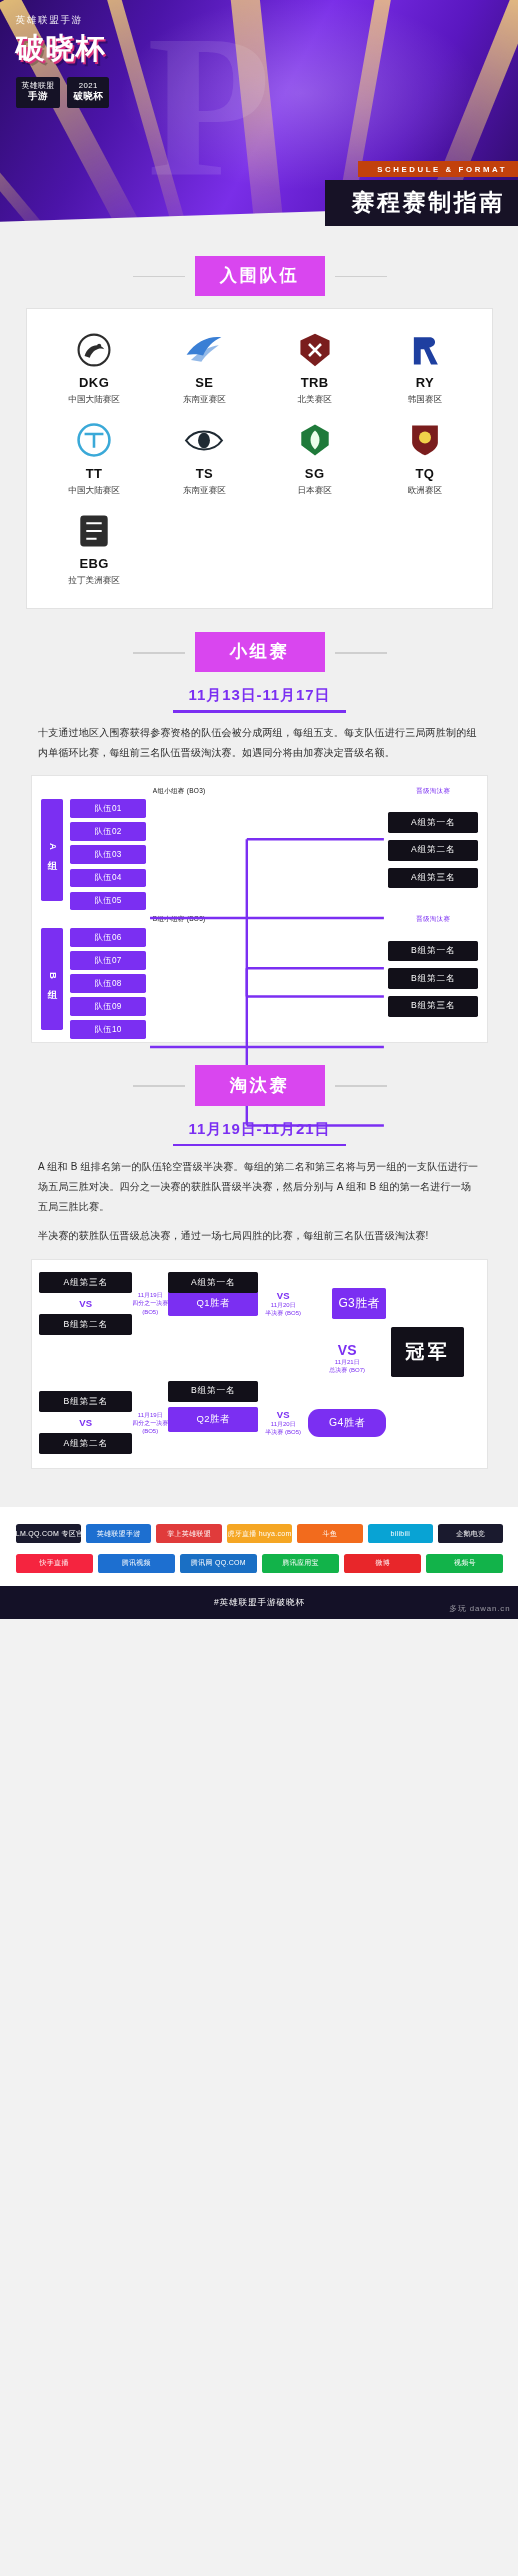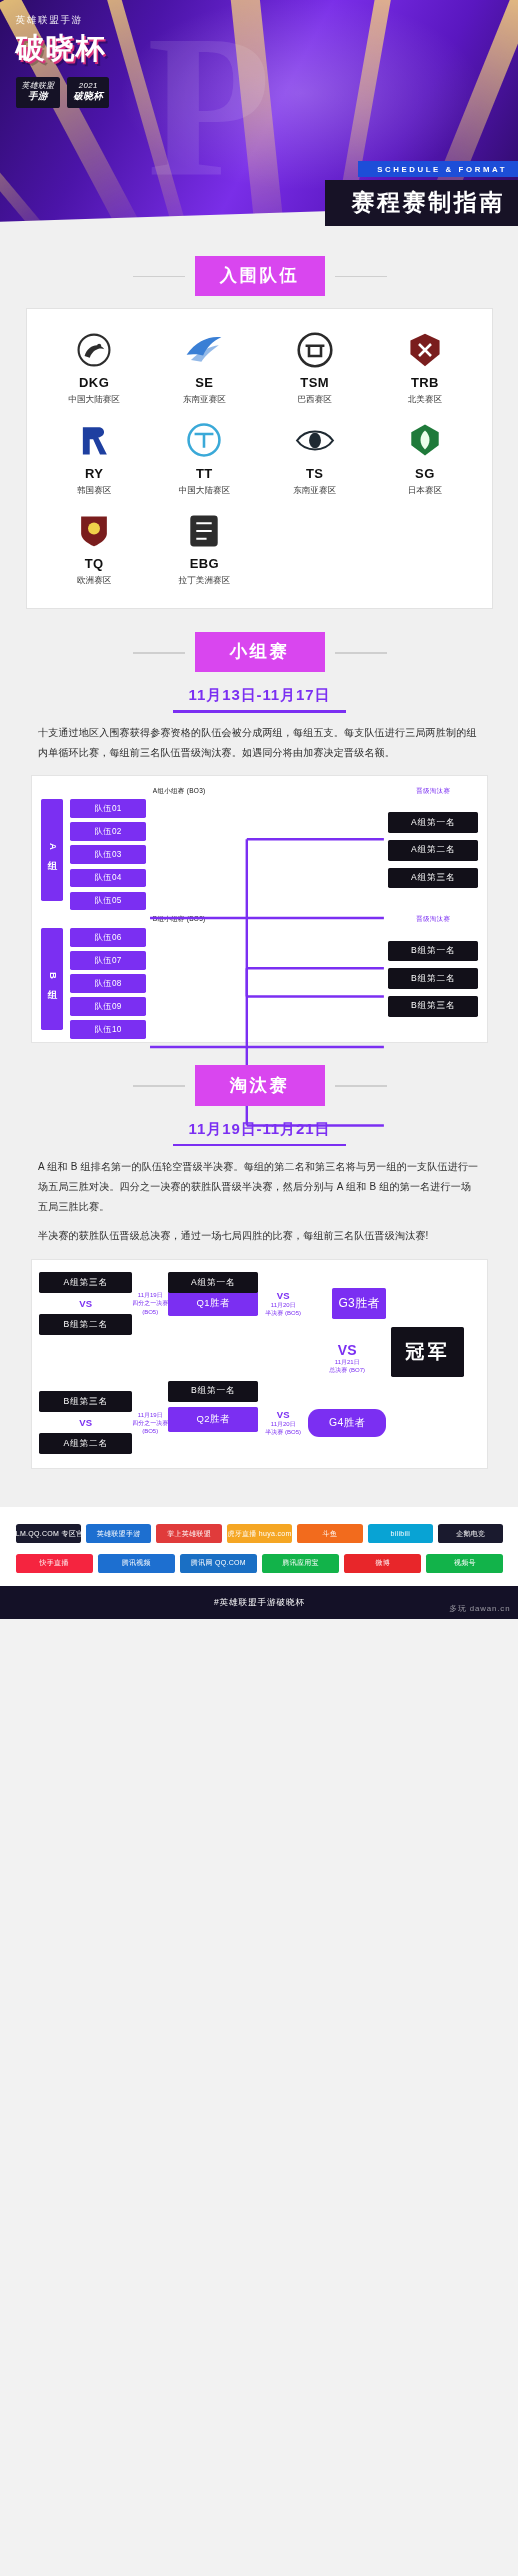--- a/index.html
+++ b/index.html
@@ -47,29 +47,29 @@
   }
   .hero-title-cn {
     font-size: 29px; font-weight: bold; color: #ffffff;
     letter-spacing: 0.9px; margin-top: 1.7px;
     text-shadow: 1.7px 1.7px 0 #d92f7a, 3.5px 3.5px 0 rgba(0,0,0,.25);
     font-family: "Liberation Serif", serif;
   }
   .hero-badges { display: flex; align-items: center; gap: 7px; margin-top: 8.6px; }
   .badge-dark {
     background: #151226; color: #fff; font-size: 7.8px; padding: 5.2px 6px;
-    border-radius: 2.6px; line-height: 1.15; text-align: center; letter-spacing: 0.4px; font-style: italic;
+    border-radius: 2.6px; line-height: 1.15; text-align: center; letter-spacing: 0.4px;
   }
   .badge-dark b { display: block; font-size: 9.5px; }
   .hero-strap {
     position: absolute; right: 0; top: 161px; z-index: 6;
     display: flex; flex-direction: column; align-items: flex-end;
   }
   .strap-en {
-    background: #1d4ed8; color: #ffffff; font-size: 7.8px; letter-spacing: 2.6px;
+    background: #c2410c; color: #ffffff; font-size: 7.8px; letter-spacing: 2.6px;
     padding: 3.5px 12px 3.5px 19px; font-weight: bold;
   }
   .strap-cn {
     background: #171226; color: #ffffff; font-size: 23px; font-weight: bold;
     padding: 7px 14px 8.6px 26px; letter-spacing: 2.6px; margin-top: 2.6px;
     font-family: "Liberation Serif", serif;
   }
   .hero-diagonal {
     position: absolute; left: 0; right: 0; bottom: -0.9px; height: 29px;
     background: #f0f0f0;
@@ -253,30 +253,20 @@
                 <path d="M3 26 C14 10 30 4 43 6 C33 10 26 18 22 27 C16 25 9 25 3 26 Z" fill="#3a7fd5"></path>
                 <path d="M8 32 C18 22 30 16 40 15 C30 22 24 28 20 34 Z" fill="#3a7fd5" opacity=".55"></path>
               </svg>
             </div>
             <div class="team-tag">SE</div>
             <div class="team-region">东南亚赛区</div>
           </div>
           <div class="team">
             <div class="crest">
               <svg width="36" height="36" viewBox="0 0 42 42">
-                <circle cx="21" cy="21" r="19" fill="none" stroke="#2a2a2a" stroke-width="3"></circle>
-                <path d="M10 16 H32 M14 16 V28 H28 V16" fill="none" stroke="#2a2a2a" stroke-width="3"></path>
-              </svg>
-            </div>
-            <div class="team-tag">TSM</div>
-            <div class="team-region">巴西赛区</div>
-          </div>
-          <div class="team">
-            <div class="crest">
-              <svg width="36" height="36" viewBox="0 0 42 42">
                 <path d="M21 2 L38 10 V26 L21 40 L4 26 V10 Z" fill="#7a1d1d"></path>
                 <path d="M14 14 L28 28 M28 14 L14 28" stroke="#fff" stroke-width="3"></path>
               </svg>
             </div>
             <div class="team-tag">TRB</div>
             <div class="team-region">北美赛区</div>
           </div>
           <div class="team">
             <div class="crest">
               <svg width="36" height="36" viewBox="0 0 42 42">

